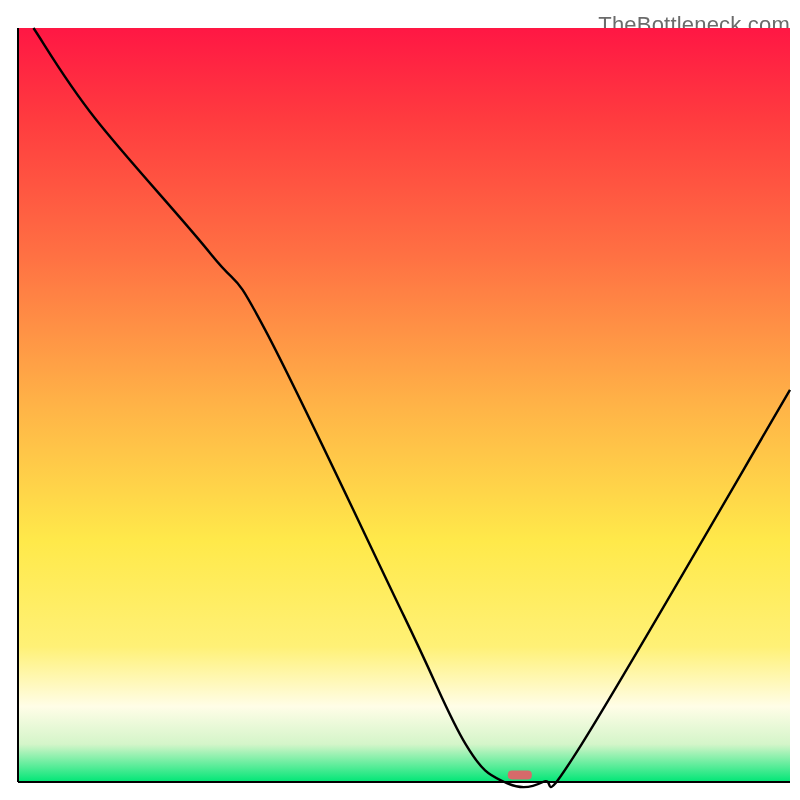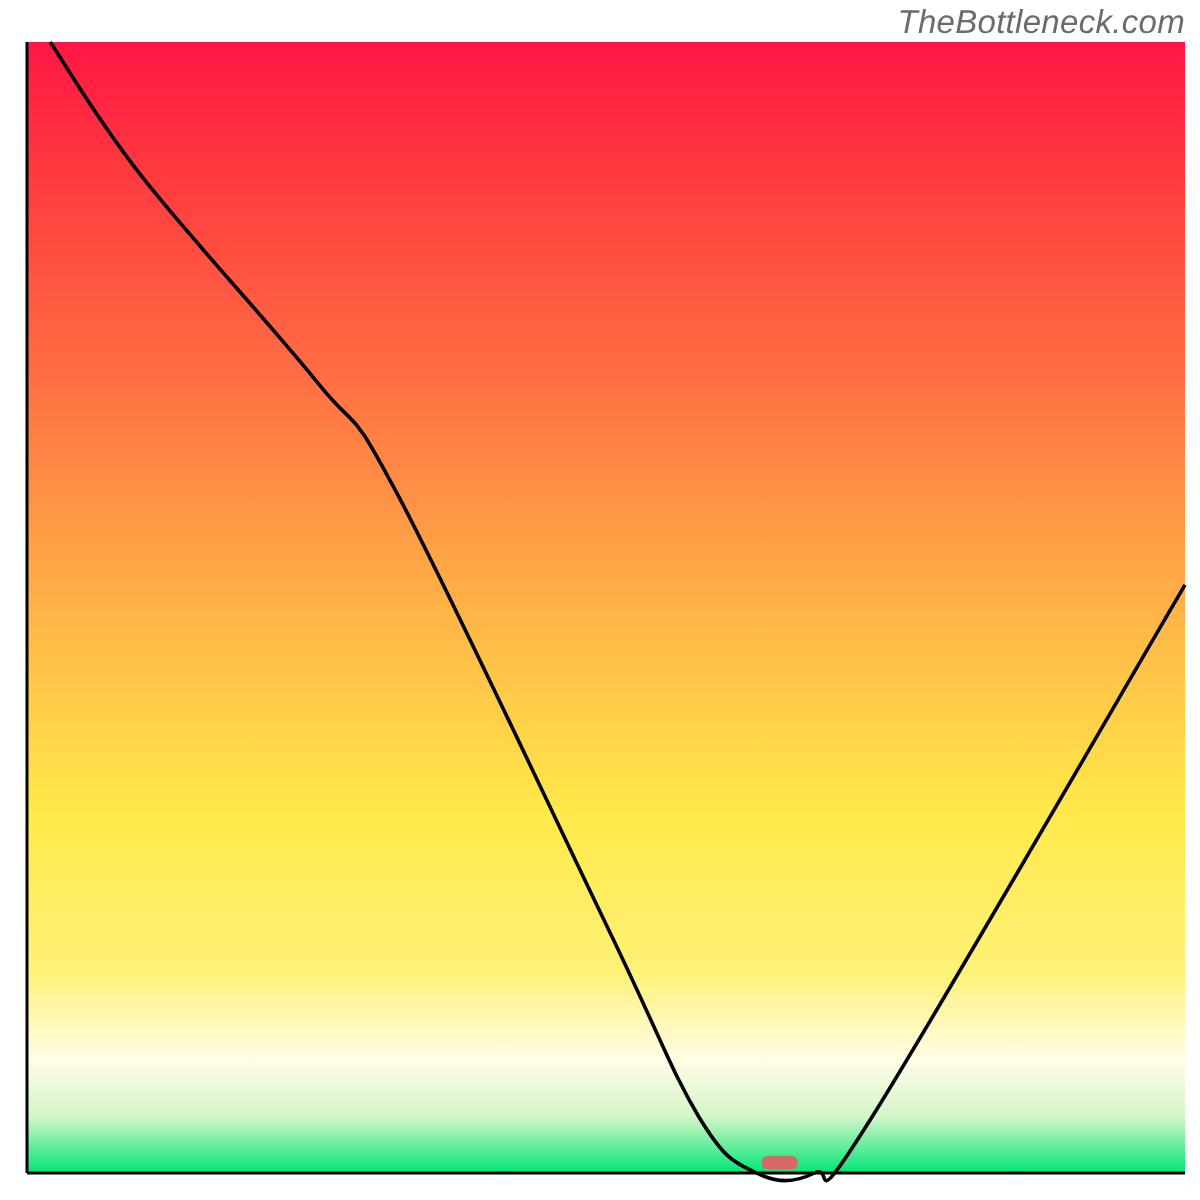--- a/index.html
+++ b/index.html
@@ -11,27 +11,26 @@
     font-family: Arial, Helvetica, sans-serif;
     overflow: hidden;
   }
   .container {
     position: relative;
     width: 800px;
     height: 800px;
   }
   .watermark {
     position: absolute;
-    top: 2px;
+    top: 12px;
     right: 10px;
     font-size: 22px;
     color: #6b6b6b;
     font-weight: 500;
     letter-spacing: 0.2px;
-    font-style: italic;
   }
   svg.plot {
     position: absolute;
     left: 0;
     top: 0;
     width: 800px;
     height: 800px;
   }
 </style>
 </head>

